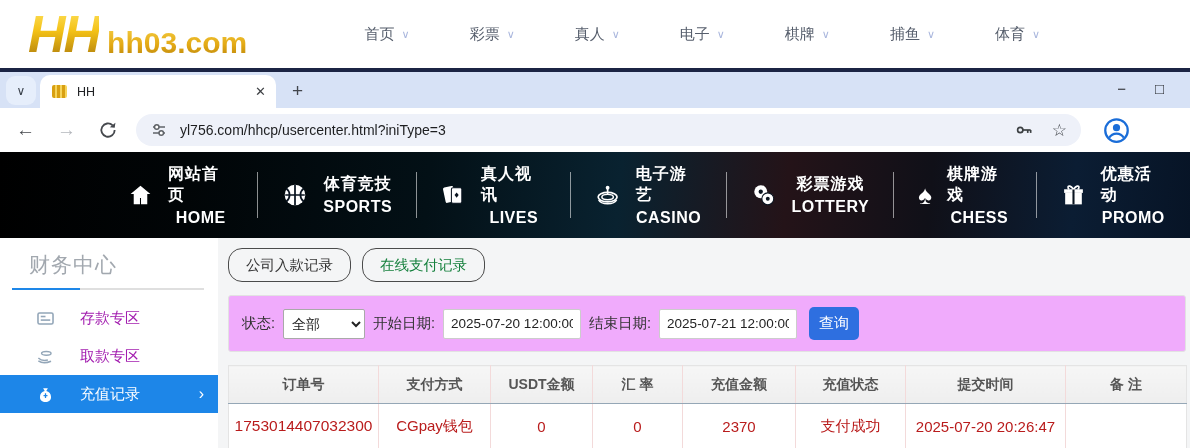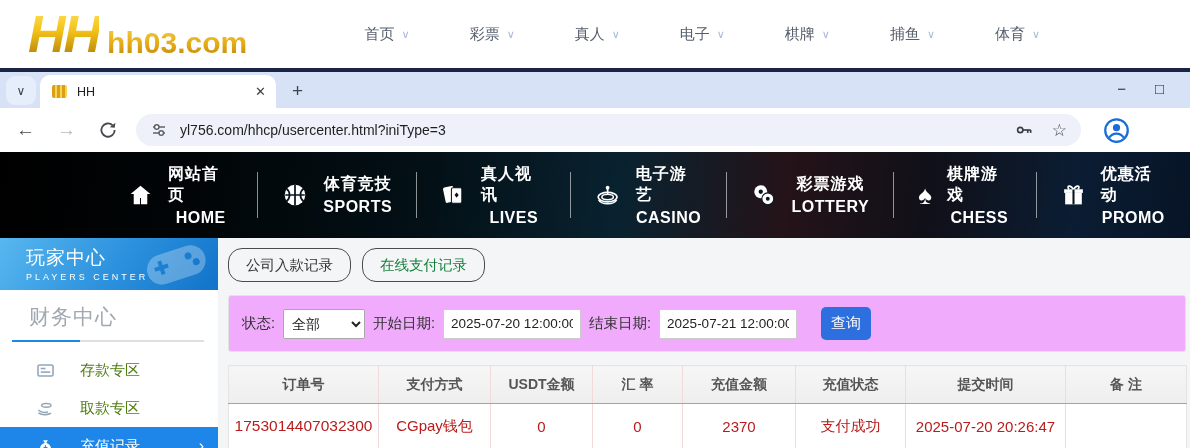--- a/index.html
+++ b/index.html
@@ -63,41 +63,41 @@
   .sidebar-head { height:52px; background:linear-gradient(125deg,#57b7ef 0%,#2b90dd 55%,#1173c9 100%);
     padding:7px 0 0 26px; position:relative; overflow:hidden; }
   .sidebar-head-cn { font-size:19px; color:#fff; letter-spacing:1px; }
   .sidebar-head-en { font-size:9px; color:#fff; letter-spacing:3px; margin-top:1px; }
   .gamepad-svg { position:absolute; right:10px; top:4px; opacity:.28; transform:rotate(-18deg); }
   .fin-section { padding:13px 14px 0 12px; }
   .fin-title { font-size:21px; color:#a2a8af; letter-spacing:1px;margin-left:17px; }
   .section-underline { height:2px; background:#dfdfdf; margin-top:9px; position:relative; }
   .section-underline-accent { position:absolute; left:0; top:0; width:68px; height:2px; background:#1e87e8; }
   .side-item { height:38px; display:flex; align-items:center; padding-left:36px; gap:25px; font-size:15px;
-    color:#4d7c0f; cursor:pointer; }
+    color:#a21caf; cursor:pointer; }
   .side-item .side-ic { color:#93a6b8; display:flex; }
   .side-item.active { background:#1d86e8; color:#fff; position:relative; }
   .side-item.active .side-ic { color:#fff; }
   .side-item.active .chevR { position:absolute; right:14px; font-size:16px; color:#fff; }
 
   
   .main { flex:1; padding:10px 2px 0 10px; }
   .record-tabs { display:flex; gap:11px; margin-bottom:13px; }
   .pill-btn { height:32px; padding:16px 17px; border:1px solid #4b4b4b; border-radius:14px; background:transparent;
     font-size:14.5px; color:#333; cursor:pointer; font-family:inherit; display:flex; align-items:center; }
   .pill-btn.active { color:#15803d; }
   .filter-panel { width:958px; height:57px; background:#f0abfc; border:1px solid #e2e2e2; border-radius:3px;
     display:flex; align-items:center; padding:0 13px; gap:8px; }
   .filter-label { font-size:14.5px; color:#333; }
   .status-select { width:82px; height:30px; border:1px solid #a9a9a9; border-radius:2px; font-size:14px;
     color:#222; font-family:inherit; padding:0 4px; background:#fff; }
   .date-input { width:138px; height:30px; border:1px solid #ccc; border-radius:2px; font-size:13.5px; color:#222;
     font-family:inherit; padding:0 7px; }
   .query-btn { width:50px; height:33px; background:#2e6fe0; border:none; border-radius:5px; color:#fff;
-    font-size:15px; cursor:pointer; font-family:inherit; margin-left:16px; }
+    font-size:15px; cursor:pointer; font-family:inherit; margin-left:4px; }
 
   .records-table { width:958px; margin-top:13px; border-collapse:collapse; table-layout:fixed; background:#fff;
     border:1px solid #e4e4e4; }
   .records-table th { height:38px; background:linear-gradient(#f6f6f6,#eeeeee); font-size:14px; font-weight:bold;
     color:#555; border-right:1px solid #f3dada; border-bottom:1px solid #95a7b6; text-align:center; }
   .records-table th:last-child, .records-table td:last-child { border-right:none; }
   .records-table td { height:47px; font-size:15px; color:#b91c1c; text-align:center; border-right:1px solid #f3dada;
     border-bottom:4px solid #14532d; background:#fff; white-space:nowrap; overflow:visible; }
   .records-table td.order-no { font-size:15.5px; }
 </style>
@@ -271,31 +271,20 @@
       </svg>
       <span class="gamenav-text">
         <span class="gamenav-cn">优惠活动</span>
         <span class="gamenav-en">PROMO</span>
       </span>
     </div>
   </div>
 
   <div class="content-row">
     <div class="sidebar">
-      <div class="sidebar-head">
-        <div class="sidebar-head-cn">玩家中心</div>
-        <div class="sidebar-head-en">PLAYERS  CENTER</div>
-        <svg class="gamepad-svg" width="64" height="44" viewBox="0 0 64 44">
-          <rect x="2" y="8" width="60" height="30" rx="15" fill="#fff"></rect>
-          <circle cx="46" cy="18" r="3.5" fill="#1173c9"></circle>
-          <circle cx="52" cy="26" r="3.5" fill="#1173c9"></circle>
-          <rect x="10" y="19" width="14" height="4" fill="#1173c9"></rect>
-          <rect x="15" y="14" width="4" height="14" fill="#1173c9"></rect>
-        </svg>
-      </div>
       <div class="fin-section">
         <div class="fin-title">财务中心</div>
         <div class="section-underline">
           <div class="section-underline-accent"></div>
         </div>
       </div>
       <div style="margin-top:9px;">
         <div class="side-item">
           <span class="side-ic">
             <svg width="19" height="19" viewBox="0 0 24 24">

